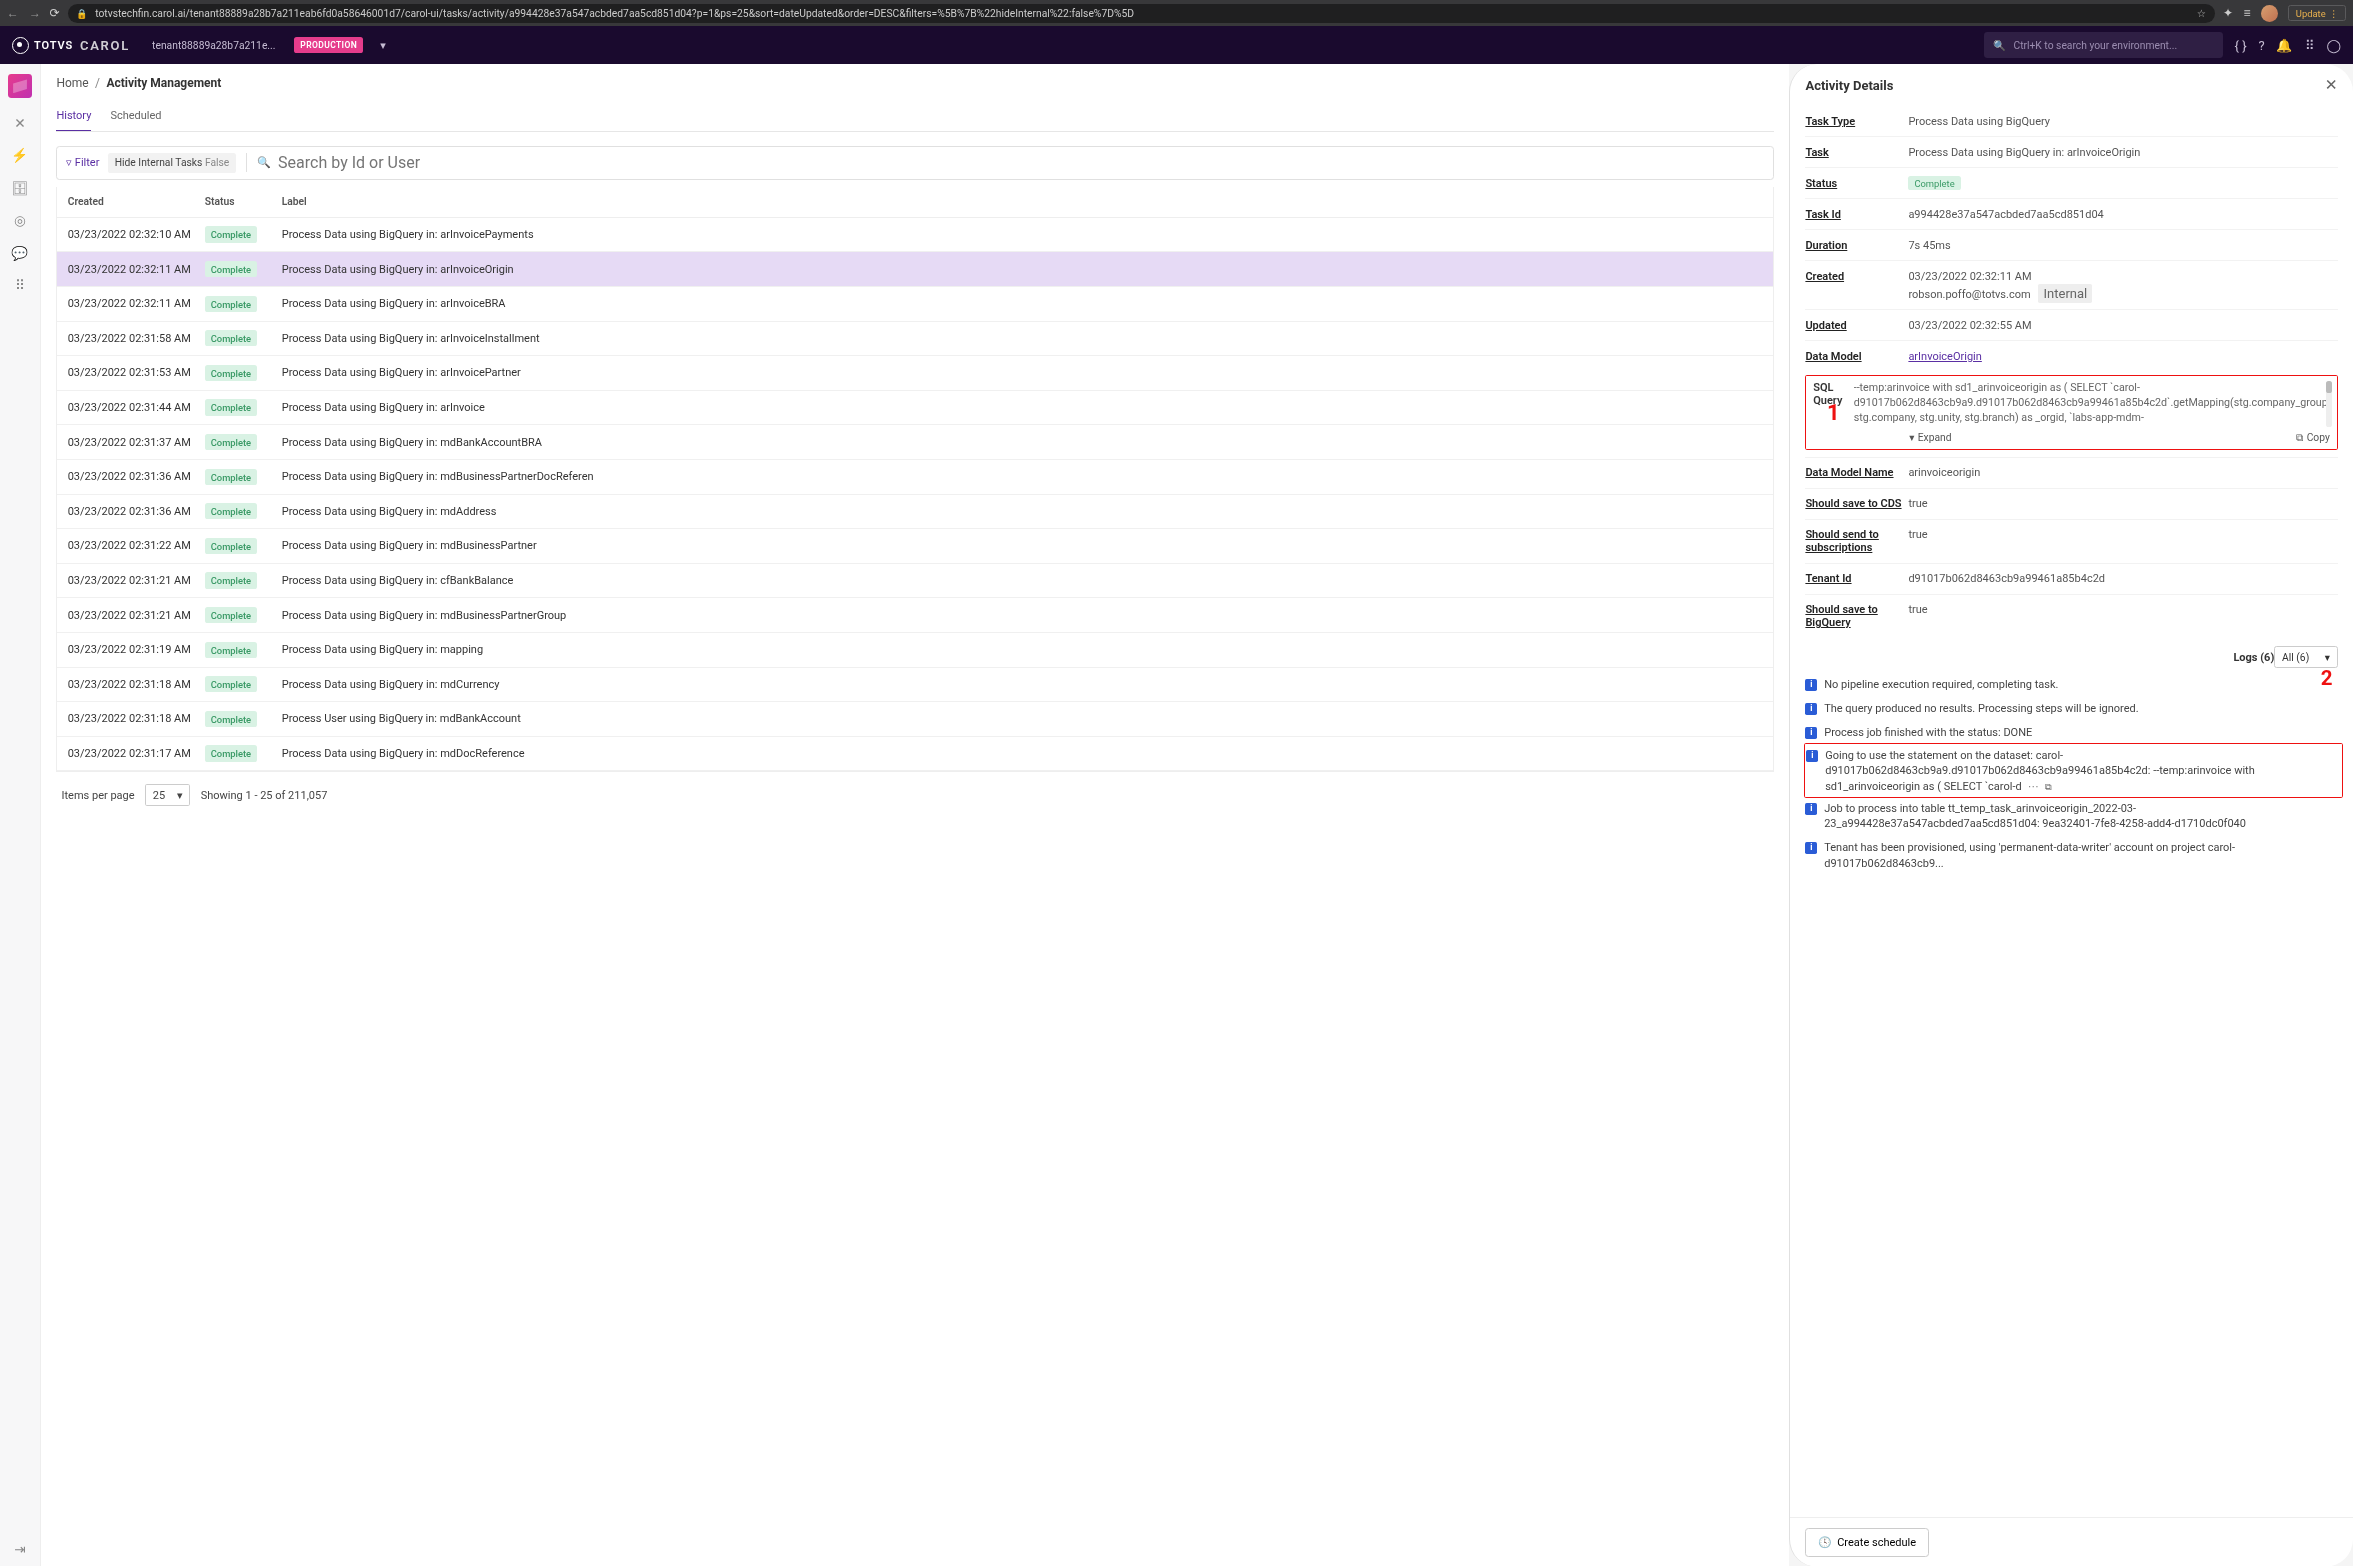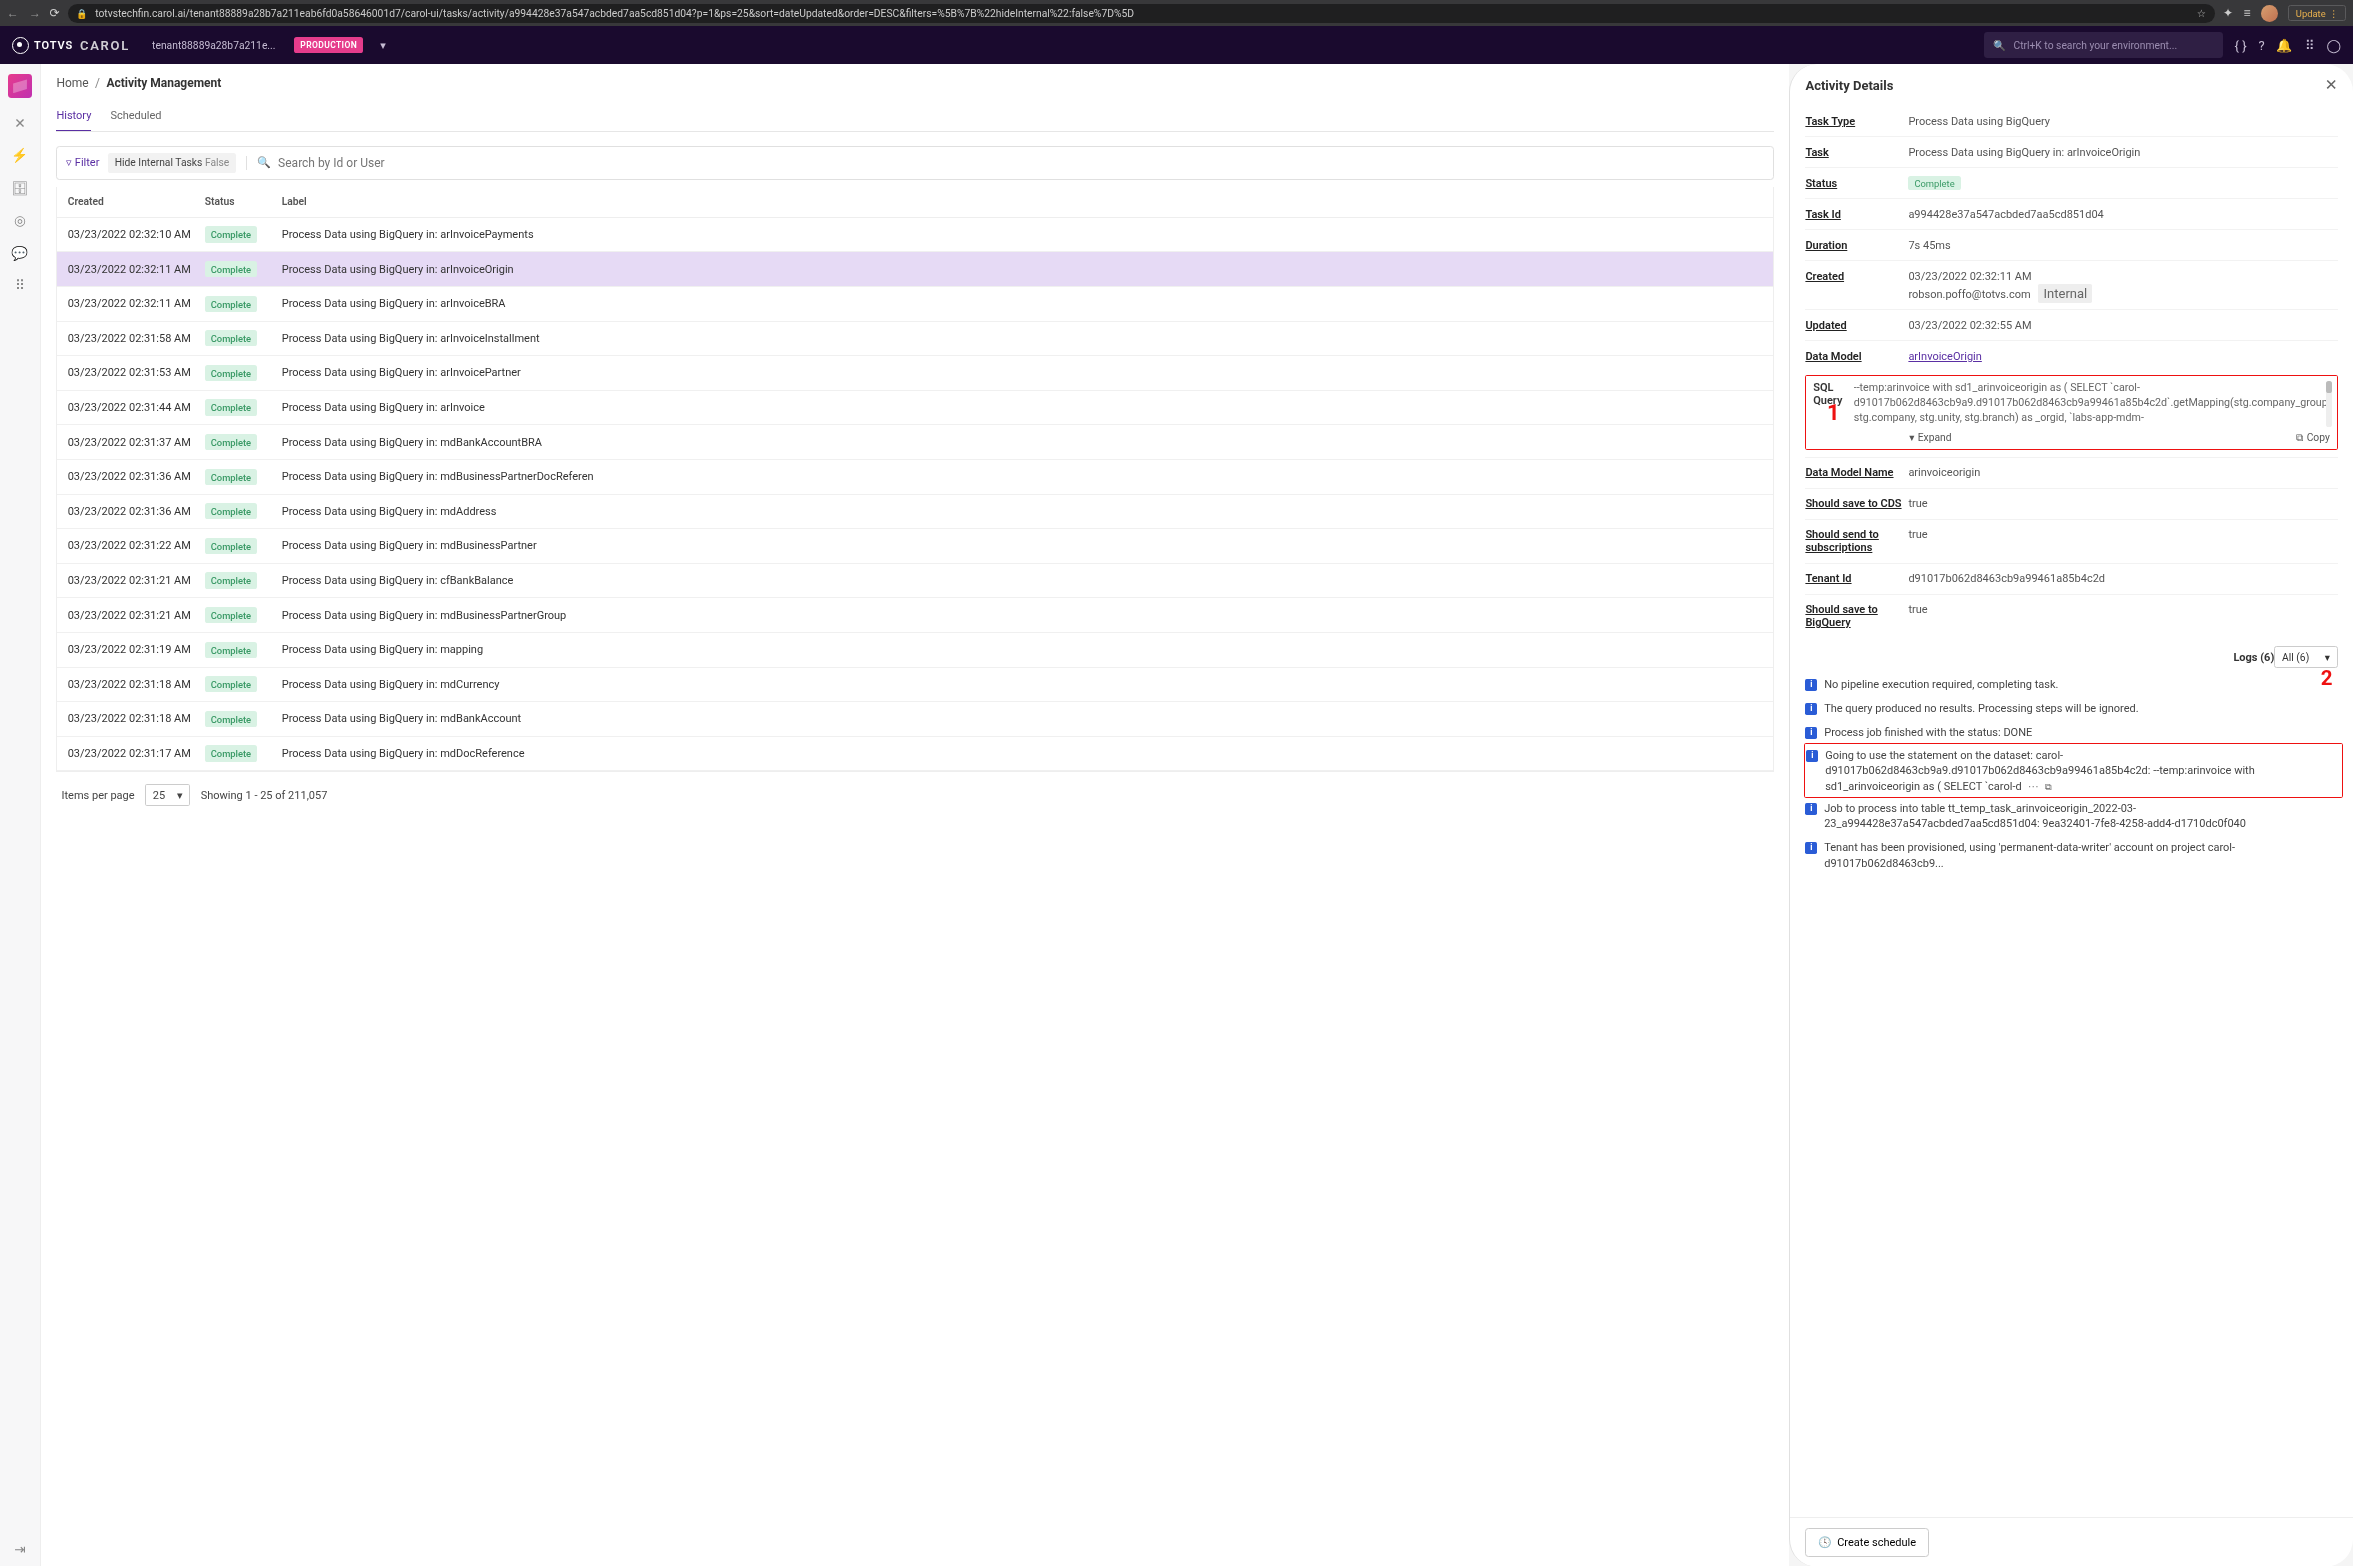--- a/index.html
+++ b/index.html
@@ -47,21 +47,21 @@
 .page-tabs { display: flex; gap: 19px; border-bottom: 0.9px solid #e6e6e6; }
 .page-tab { padding: 8.5px 0; font-size: 11px; color: #666; cursor: pointer; }
 .page-tab.active { color: #5a2fa3; border-bottom: 1.7px solid #5a2fa3; }
 
 .list-container { padding: 13.7px 15.4px; flex: 1; overflow: auto; }
 .filter-bar { background: #fff; border: 0.9px solid #e0e0e0; border-radius: 3.4px; height: 34px; display: flex; align-items: center; gap: 8.5px; padding: 0 8.5px; }
 .filter-btn { color: #5a2fa3; font-size: 11px; display: flex; align-items: center; gap: 3.4px; }
 .hide-internal { font-size: 10.3px; color: #444; background:#f2f2f2; padding: 3.4px 6.8px; border-radius: 2.6px;}
 .hide-internal .fval { color: #888; }
 .list-search { flex: 1; display: flex; align-items: center; gap: 6.8px; color: #888; border-left:0.9px solid #e0e0e0; padding-left:10.3px; margin-left:1.7px;}
-.list-search input { border: none; outline: none; font-size: 12px; width: 100%; }
+.list-search input { border: none; outline: none; font-size: 16px; width: 100%; }
 
 .table { margin-top: 6.8px; border:0.9px solid #eee; border-top:none;}
 .thead { display: flex; padding: 8.5px 10.3px; font-size: 10.3px; color: #555; font-weight: 600; border-bottom:0.9px solid #eee;}
 .col-created { width: 137px; }
 .col-status { width: 77px; }
 .col-label { flex: 1; }
 .trow { display: flex; padding: 10.3px 10.3px; align-items: flex-end; border-bottom: 0.9px solid #f0f0f0; font-size: 11px; cursor: pointer; }
 .trow.selected { background: #e6daf5; }
 .badge-complete { background: #d9f2e4; color: #3a9a66; font-size: 9.4px; padding: 2.6px 6px; border-radius: 2.6px; font-weight: 500; }
 .trow .col-label { color: #333; overflow: hidden; text-overflow: ellipsis; white-space: nowrap; }
@@ -274,21 +274,21 @@
               <div class="col-label">Process Data using BigQuery in: mapping</div>
             </div>
             <div class="trow">
               <div class="col-created">03/23/2022 02:31:18 AM</div>
               <div class="col-status"><span class="badge-complete">Complete</span></div>
               <div class="col-label">Process Data using BigQuery in: mdCurrency</div>
             </div>
             <div class="trow">
               <div class="col-created">03/23/2022 02:31:18 AM</div>
               <div class="col-status"><span class="badge-complete">Complete</span></div>
-              <div class="col-label">Process Data using BigQuery in: mdBankAccount</div>
+              <div class="col-label">Process User using BigQuery in: mdBankAccount</div>
             </div>
             <div class="trow">
               <div class="col-created">03/23/2022 02:31:17 AM</div>
               <div class="col-status"><span class="badge-complete">Complete</span></div>
               <div class="col-label">Process Data using BigQuery in: mdDocReference</div>
             </div>
           </div>
       </div>
 
       <div class="list-foot">

